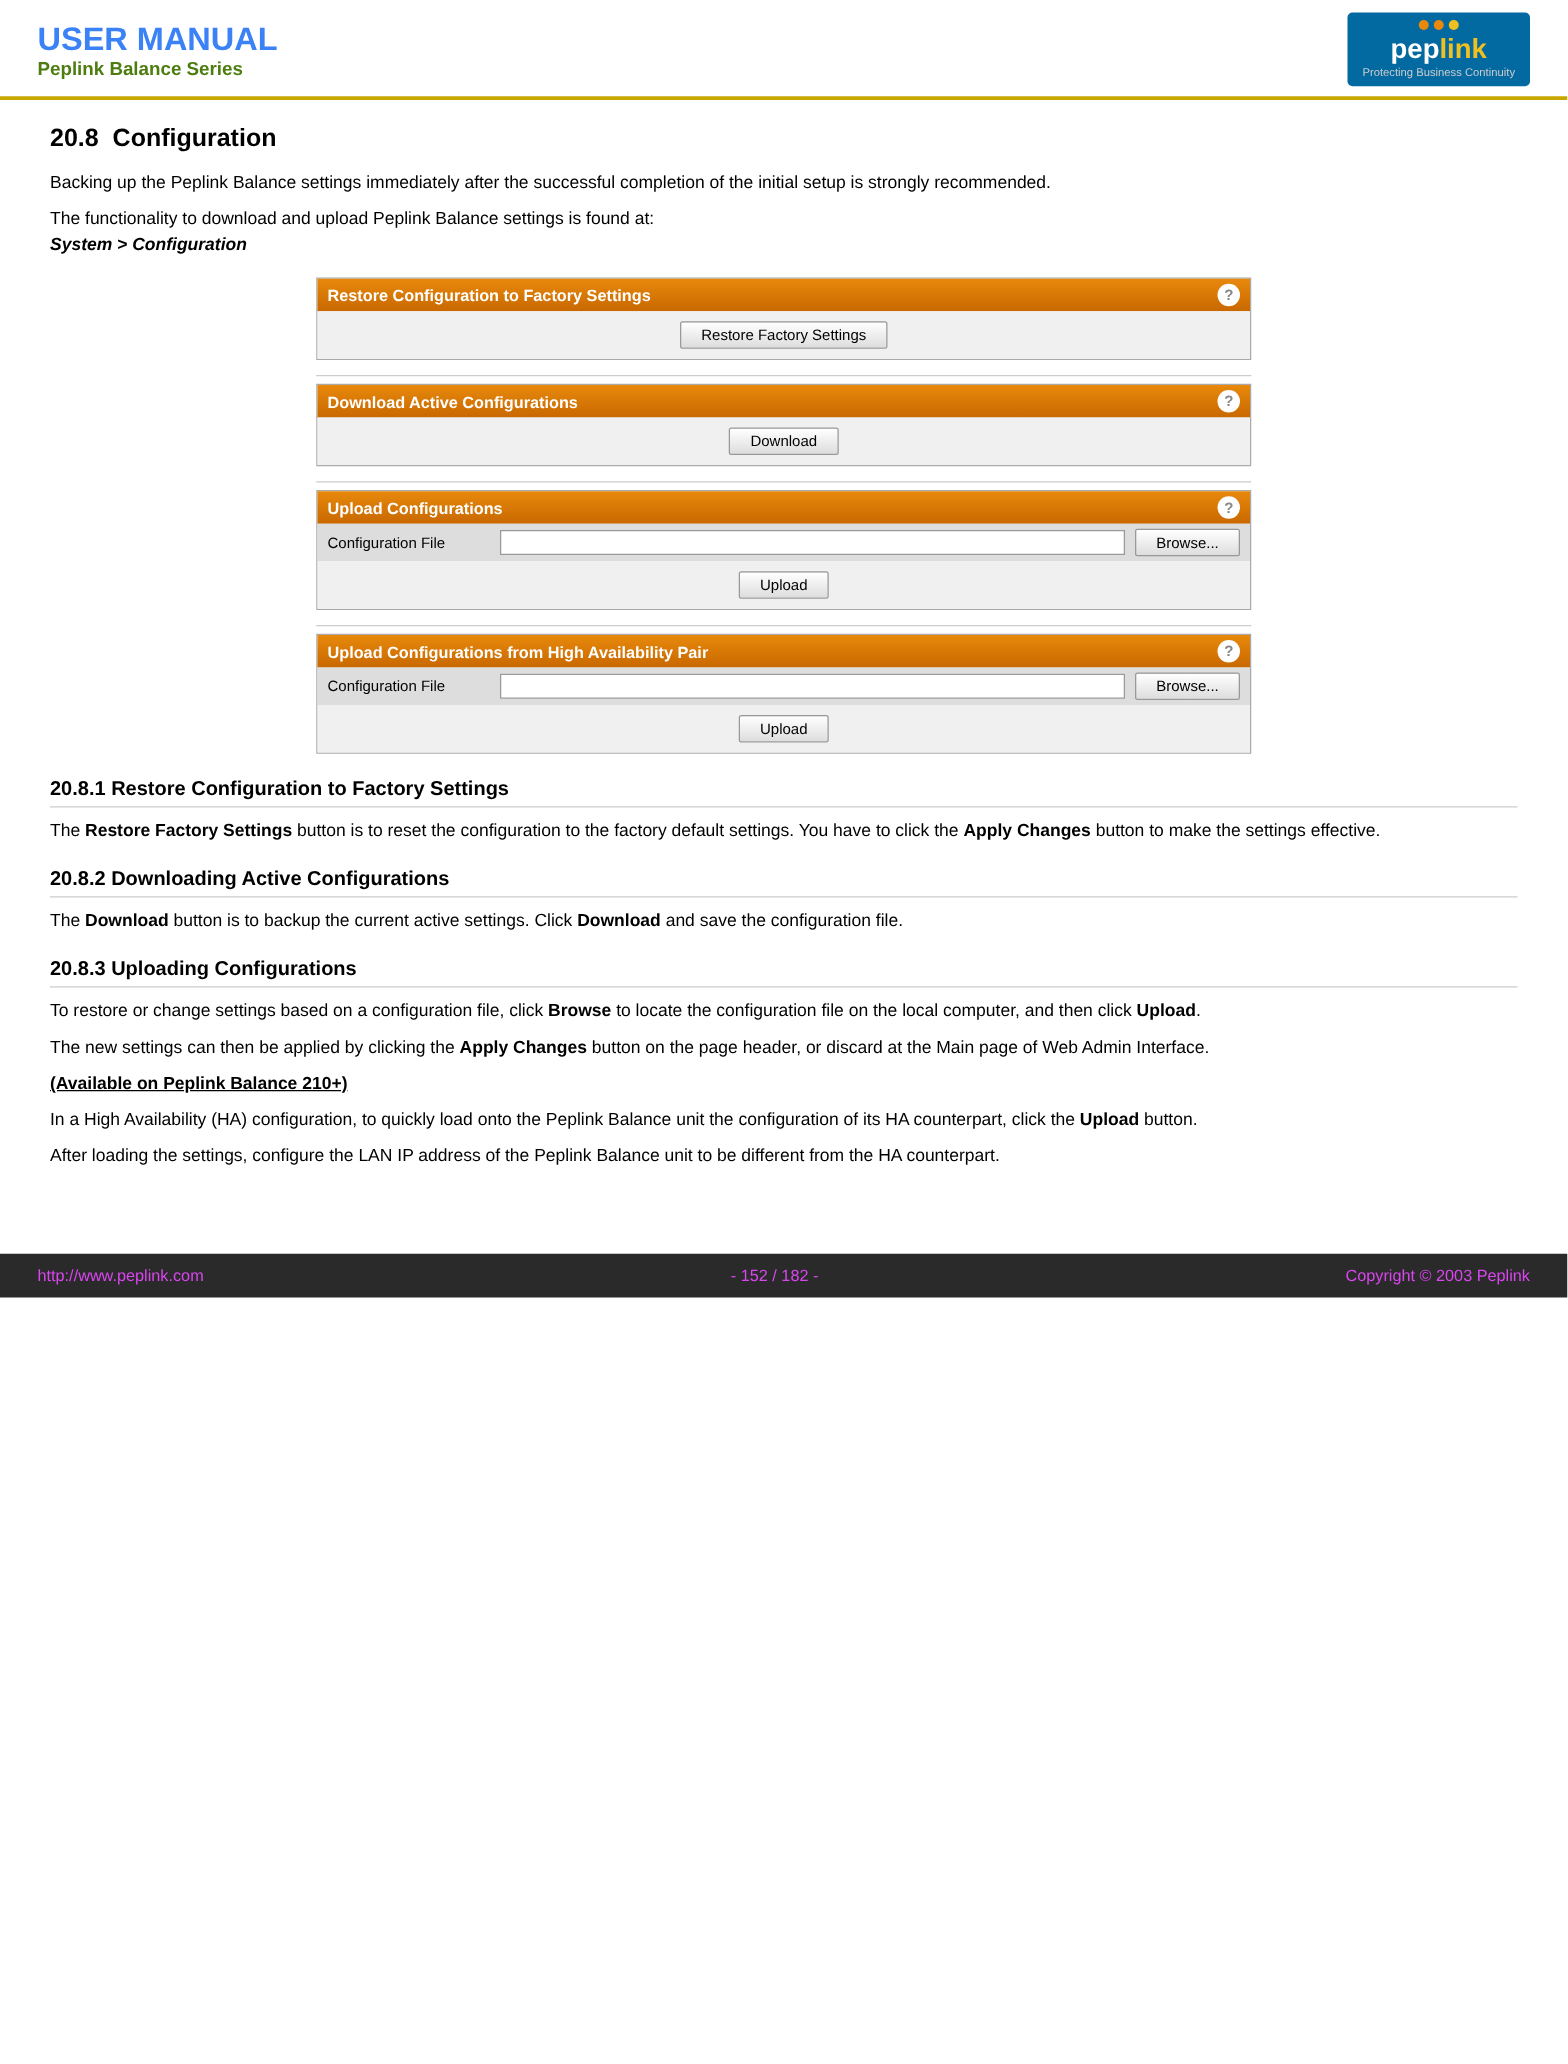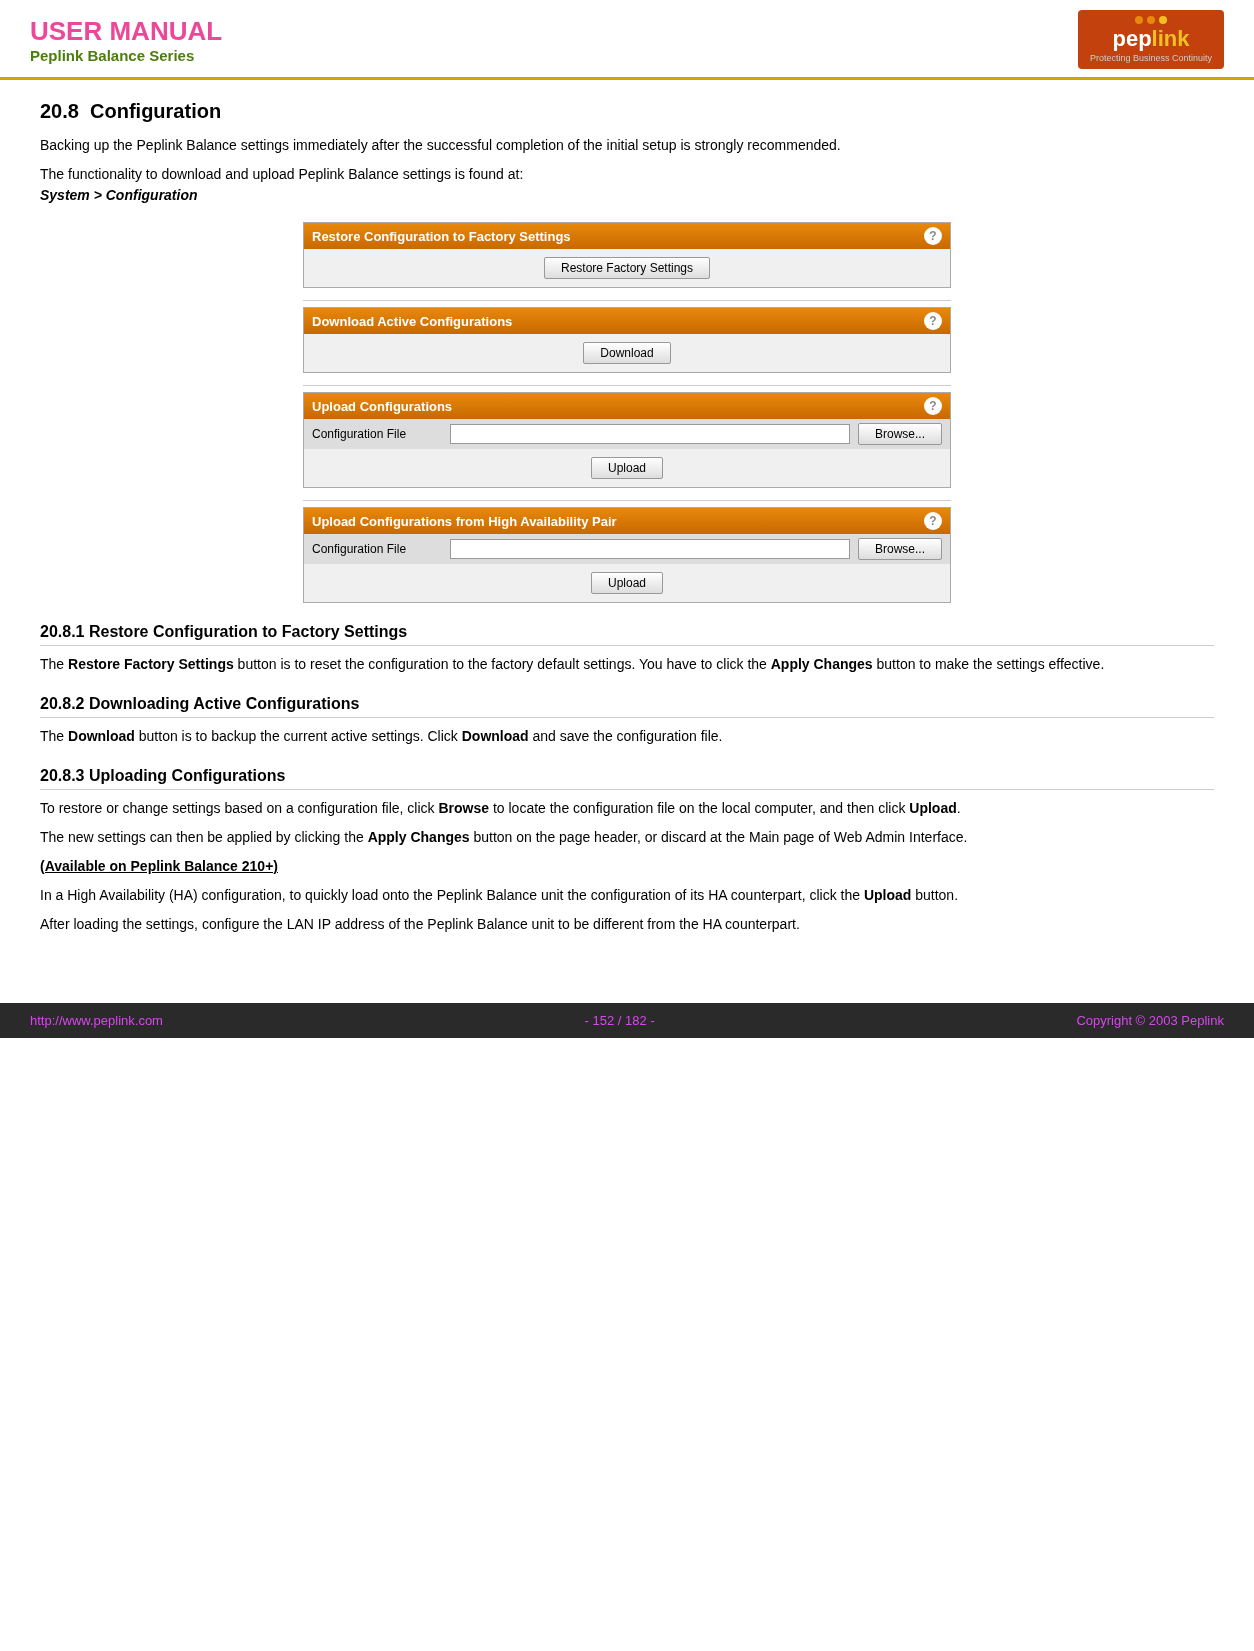--- a/index.html
+++ b/index.html
@@ -17,33 +17,33 @@
       display: flex;
       align-items: center;
       justify-content: space-between;
       padding: 10px 30px 0 30px;
       border-bottom: 3px solid #c8a800;
       padding-bottom: 8px;
     }
     .header-text .title {
       font-size: 26px;
       font-weight: bold;
-      color: #ec4899;
+      color: #3b82f6;
     }
     .header-text .subtitle {
       font-size: 15px;
       font-weight: bold;
       color: #4d7c0f;
     }
     .logo-area {
       display: flex;
       align-items: center;
     }
     .logo-box {
-      background: #c2410c;
+      background: #0369a1;
       padding: 6px 12px;
       border-radius: 4px;
       display: flex;
       flex-direction: column;
       align-items: center;
     }
     .logo-dots {
       display: flex;
       gap: 4px;
       margin-bottom: 2px;
@@ -83,21 +83,21 @@
     
     .content p {
       margin-bottom: 8px;
       line-height: 1.5;
       text-align: justify;
     }
 
     
     .ui-screenshot {
       margin: 16px auto;
-      width: 648px;
+      width: 748px;
     }
 
     
     .config-panel {
       border: 1px solid #aaa;
       margin-bottom: 12px;
       background: #fff;
     }
     .config-panel-header {
       background: linear-gradient(180deg, #e8890c 0%, #c86800 100%);

